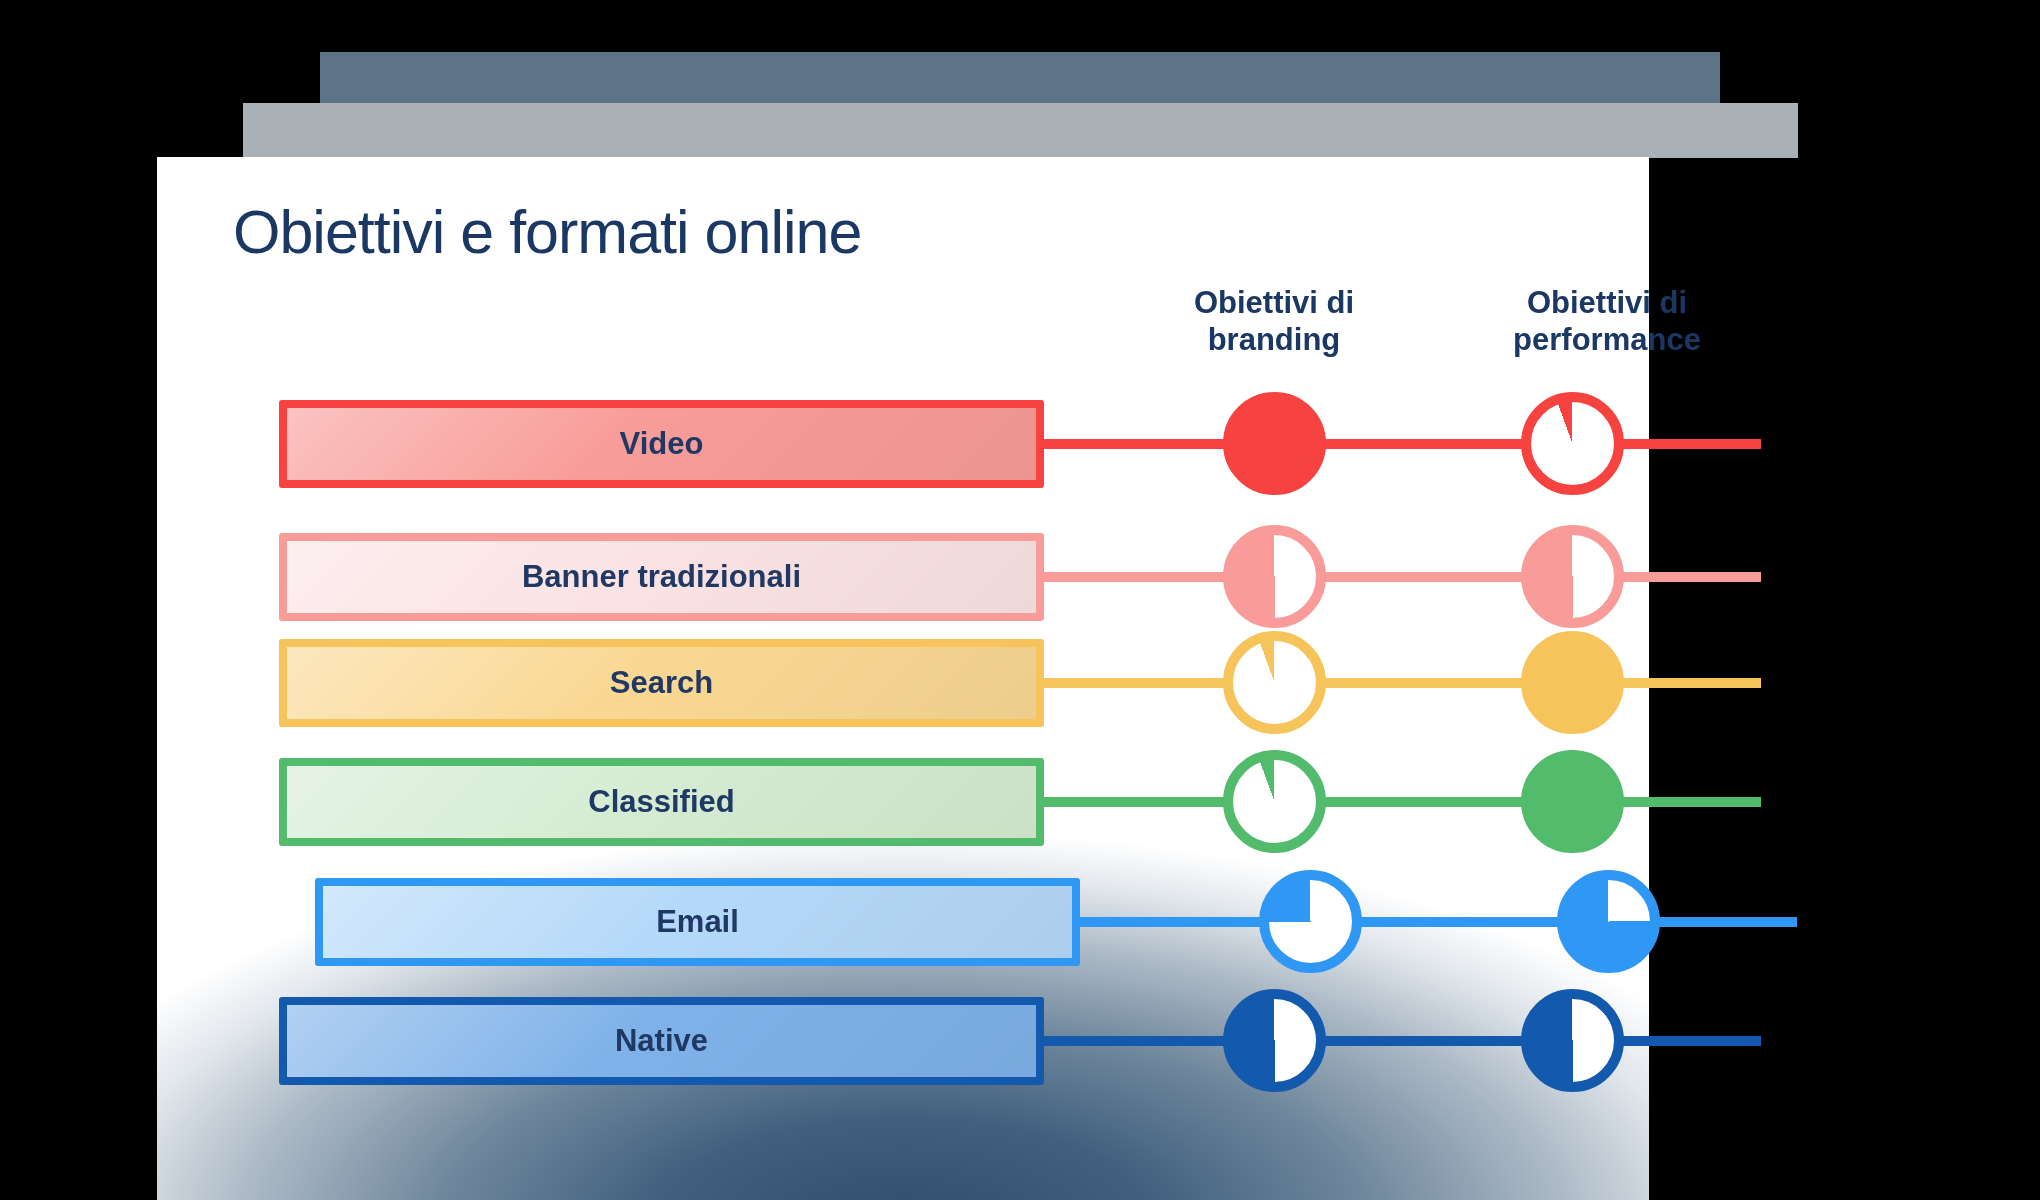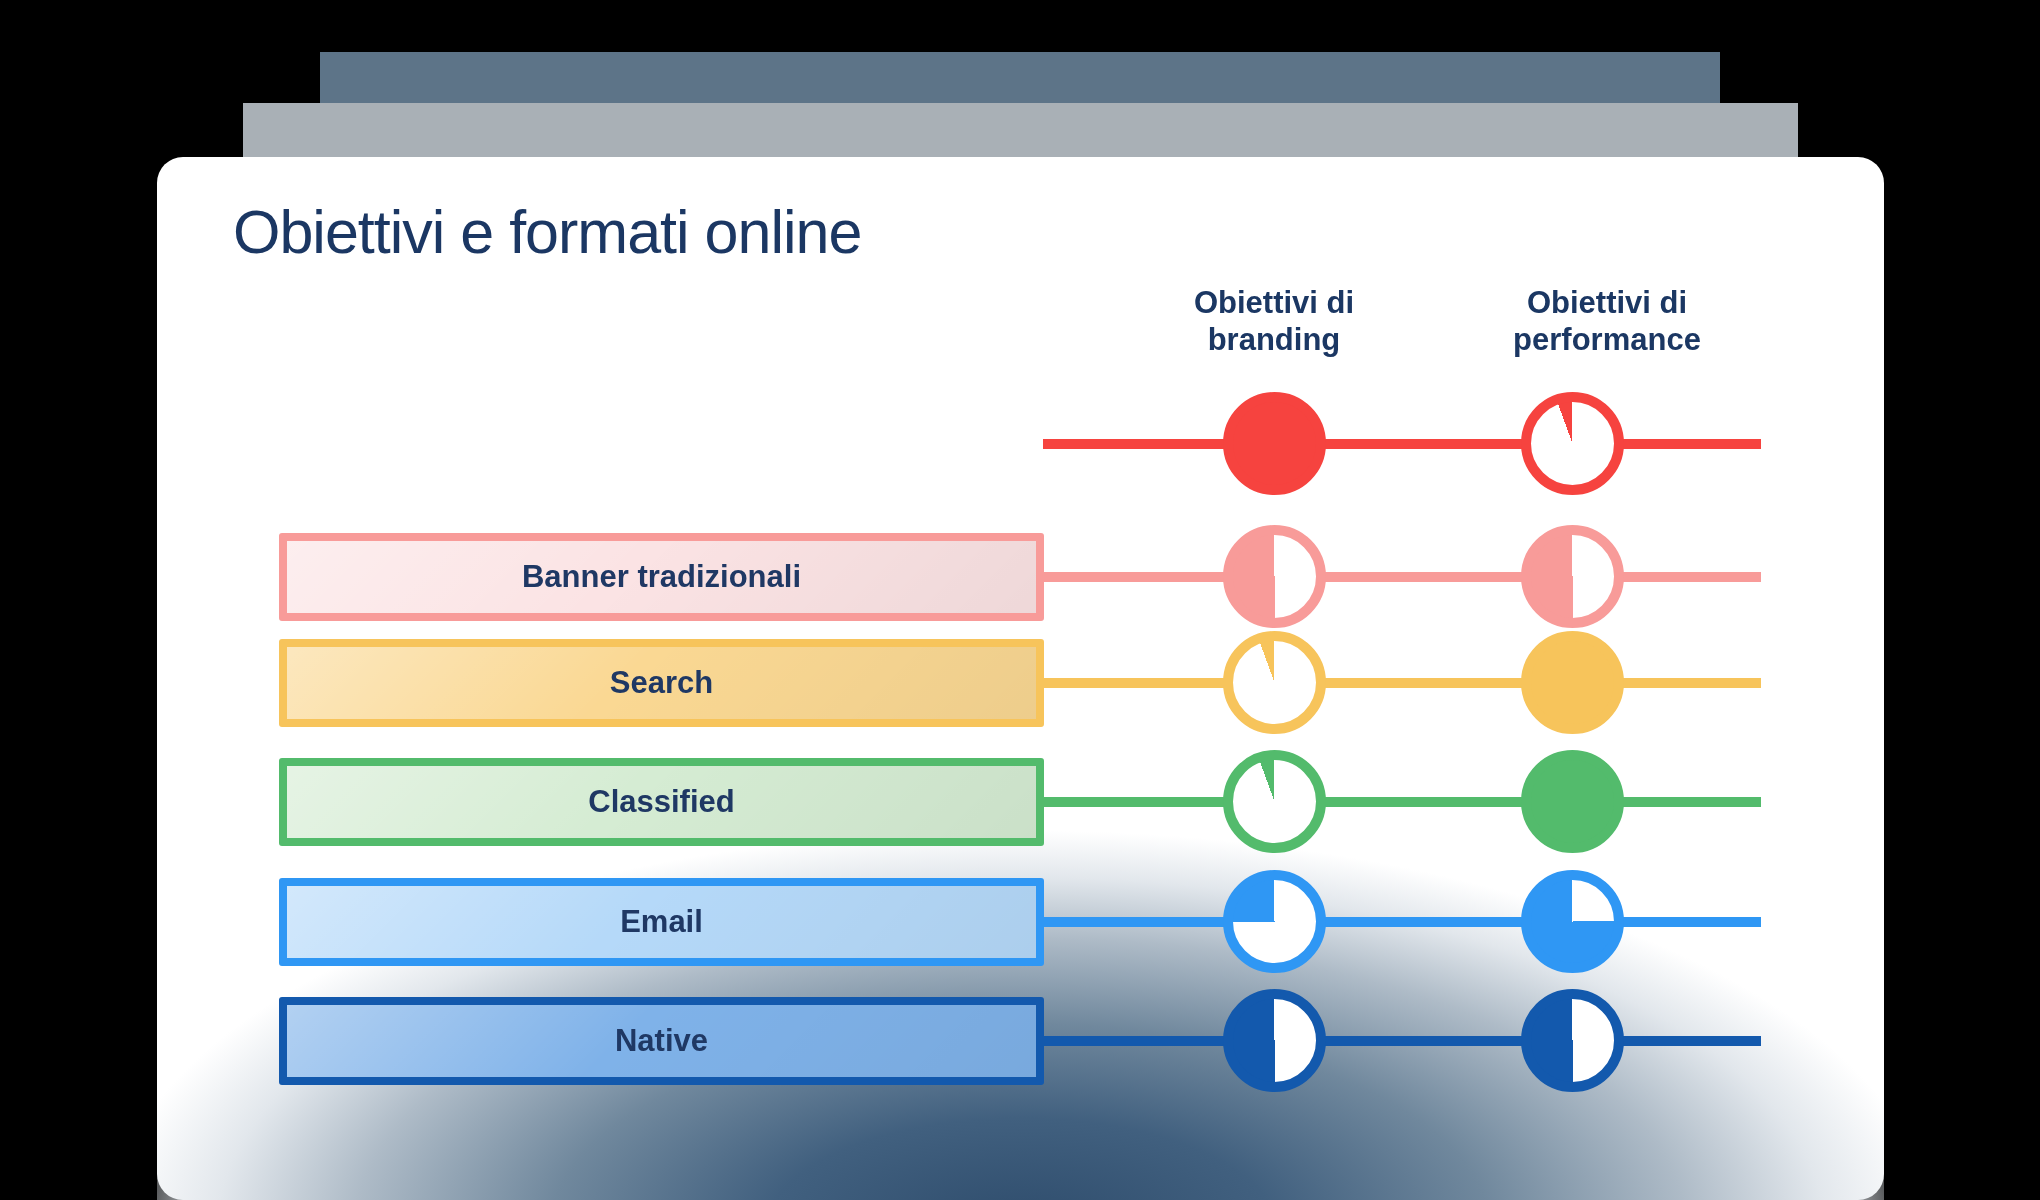--- a/index.html
+++ b/index.html
@@ -12,23 +12,22 @@
   }
   .bar-dark{
     position:absolute;left:320px;top:52px;width:1400px;height:52px;
     background:#5d7488;
   }
   .bar-gray{
     position:absolute;left:243px;top:103px;width:1555px;height:55px;
     background:#a9b0b6;
   }
   .slide{
-    position:absolute;left:157px;top:157px;width:1727px;height:1043px;
+    position:absolute;left:157px;top:157px;width:1492px;height:1043px;
     background:#ffffff;
-    border-radius:26px;
   }
   .bottom-shadow{
     position:absolute;left:0;bottom:0;width:100%;height:430px;
     background:radial-gradient(ellipse 980px 430px at 50% 107%,
       #2e4c6c 0%, #41607f 26%, #70889d 48%, #aebbc7 68%,
       #e2e7ec 82%, rgba(255,255,255,0) 93%);
     z-index:0;
   }
   .slide-title{
     position:absolute;left:76px;top:40px;
@@ -86,20 +85,23 @@
   <div class="bottom-shadow"></div>
 
   <div class="slide-title">Obiettivi e formati online</div>
 
   <div class="col-header branding">Obiettivi di branding</div>
   <div class="col-header performance">Obiettivi di performance</div>
 
   <div id="rows">
   <div class="row" style="top: 243px; --c: #f6433f; --f: #f89c98;">
     <div class="connector-line"></div>
+    <div class="format-bar">
+      <span class="format-label">Video</span>
+    </div>
     <div class="ball b1 full"></div>
     <div class="ball b2 sliver"></div>
   </div>
 
   <div class="row" style="top: 376px; --c: #f89b99; --f: #fbe3e4;">
     <div class="connector-line"></div>
     <div class="format-bar">
       <span class="format-label">Banner tradizionali</span>
     </div>
     <div class="ball b1 half"></div>
@@ -117,21 +119,21 @@
 
   <div class="row" style="top: 601px; --c: #53bb6c; --f: #d5ecd3;">
     <div class="connector-line"></div>
     <div class="format-bar">
       <span class="format-label">Classified</span>
     </div>
     <div class="ball b1 sliver"></div>
     <div class="ball b2 full"></div>
   </div>
 
-  <div class="row" style="top: 721px; --c: #2f97f4; --f: #b5d9f9;">
+  <div class="row" style="top: 721px; margin-left: 36px; --c: #2f97f4; --f: #b5d9f9;">
     <div class="connector-line"></div>
     <div class="format-bar">
       <span class="format-label">Email</span>
     </div>
     <div class="ball b1 quarter"></div>
     <div class="ball b2 three_quarter"></div>
   </div>
 
   <div class="row" style="top: 840px; --c: #1359ad; --f: #7fb2e9;">
     <div class="connector-line"></div>

